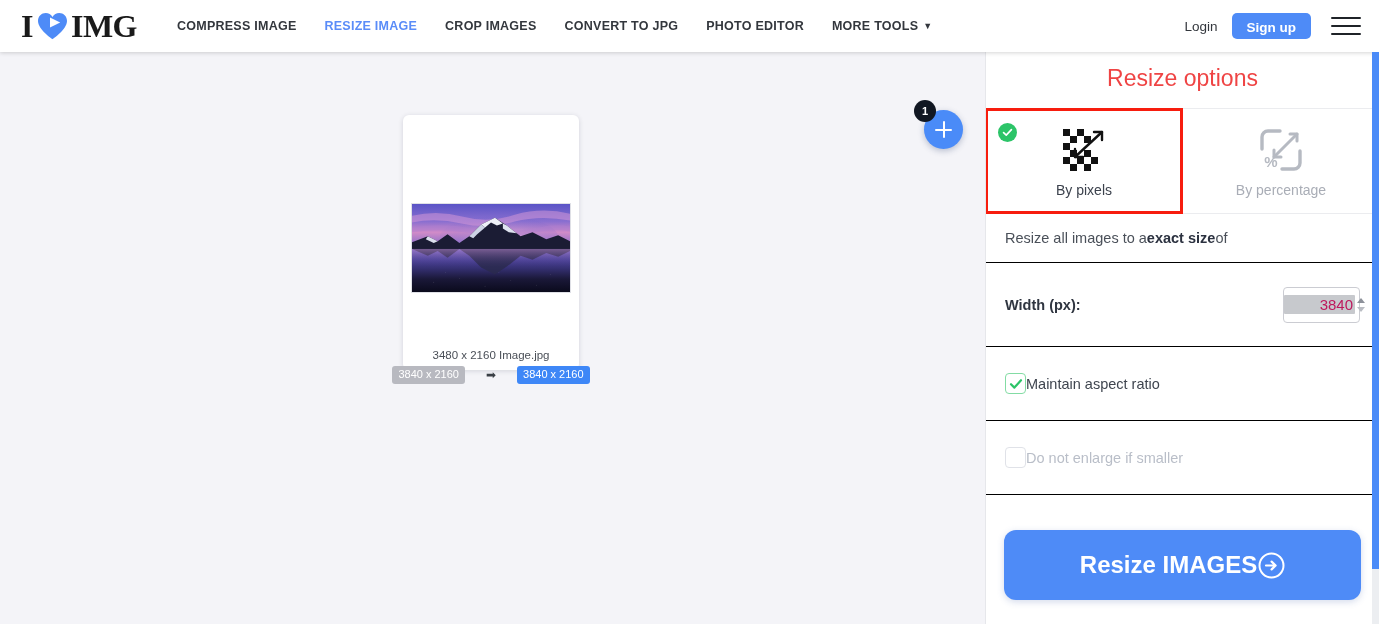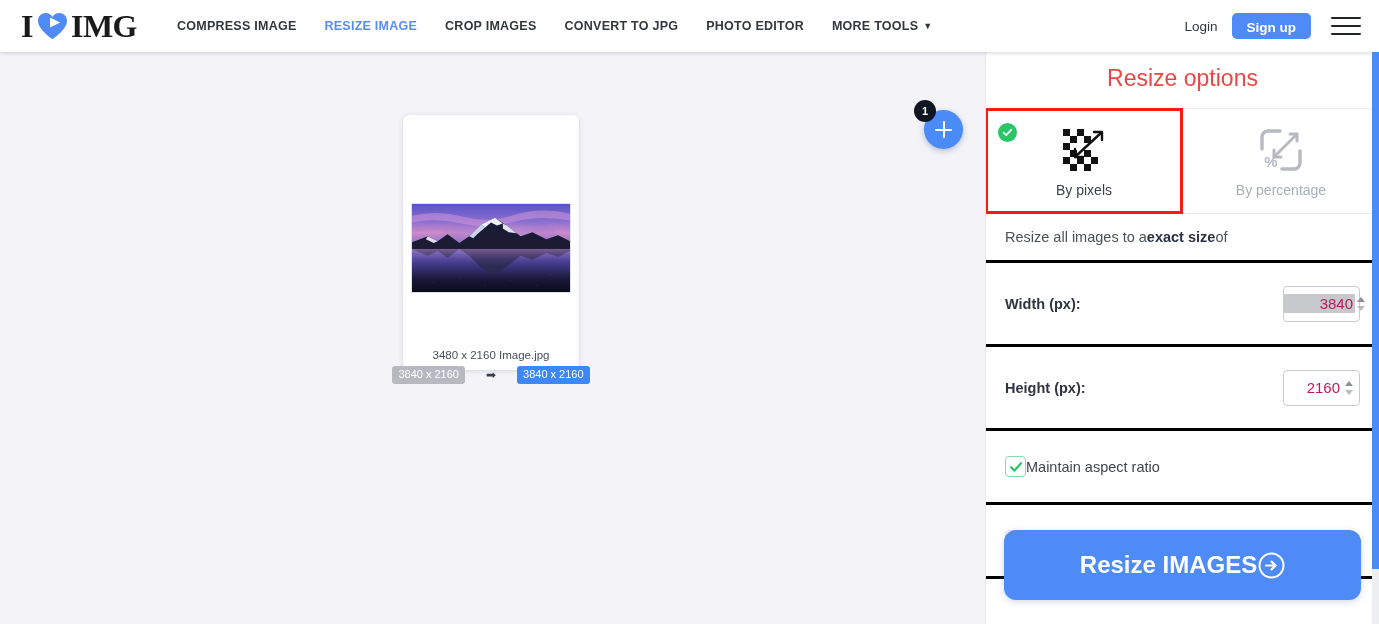--- a/index.html
+++ b/index.html
@@ -302,21 +302,21 @@
     height: 19px;
     border-radius: 50%;
     background: #2cc468;
     display: flex;
     align-items: center;
     justify-content: center;
   }
   .tab-check svg { width: 11px; height: 11px; display: block; }
 
   .row {
-    border-bottom: 3px solid #000000;
+    border-bottom: 1px solid #000000;
     display: flex;
     align-items: center;
     padding: 0 19px;
   }
   .row-desc {
     height: 49px;
     font-size: 14.5px;
     color: #4a5059;
   }
   .row-desc b { color: #2c3240; font-weight: bold; }
@@ -614,30 +614,20 @@
       <span class="field-label">Width (px):</span>
       <span class="spinner">
         <span class="spinner-val selected">3840</span>
         <span class="spin-arrows">
           <i class="up"></i>
           <i class="down"></i>
         </span>
       </span>
     </div>
 
-    <div class="row row-field">
-      <span class="field-label">Height (px):</span>
-      <span class="spinner">
-        <span class="spinner-val">2160</span>
-        <span class="spin-arrows">
-          <i class="up"></i>
-          <i class="down"></i>
-        </span>
-      </span>
-    </div>
 
     <div class="row row-check">
       <span class="chk on">
         <svg viewBox="0 0 14 14">
             <path d="M2 7.2 L5.4 10.6 L12 3.2" fill="none" stroke="#2cc468" stroke-width="2.2" stroke-linecap="round" stroke-linejoin="round"></path>
           </svg>
       </span>
       <span class="chk-label">Maintain aspect ratio</span>
     </div>
 

